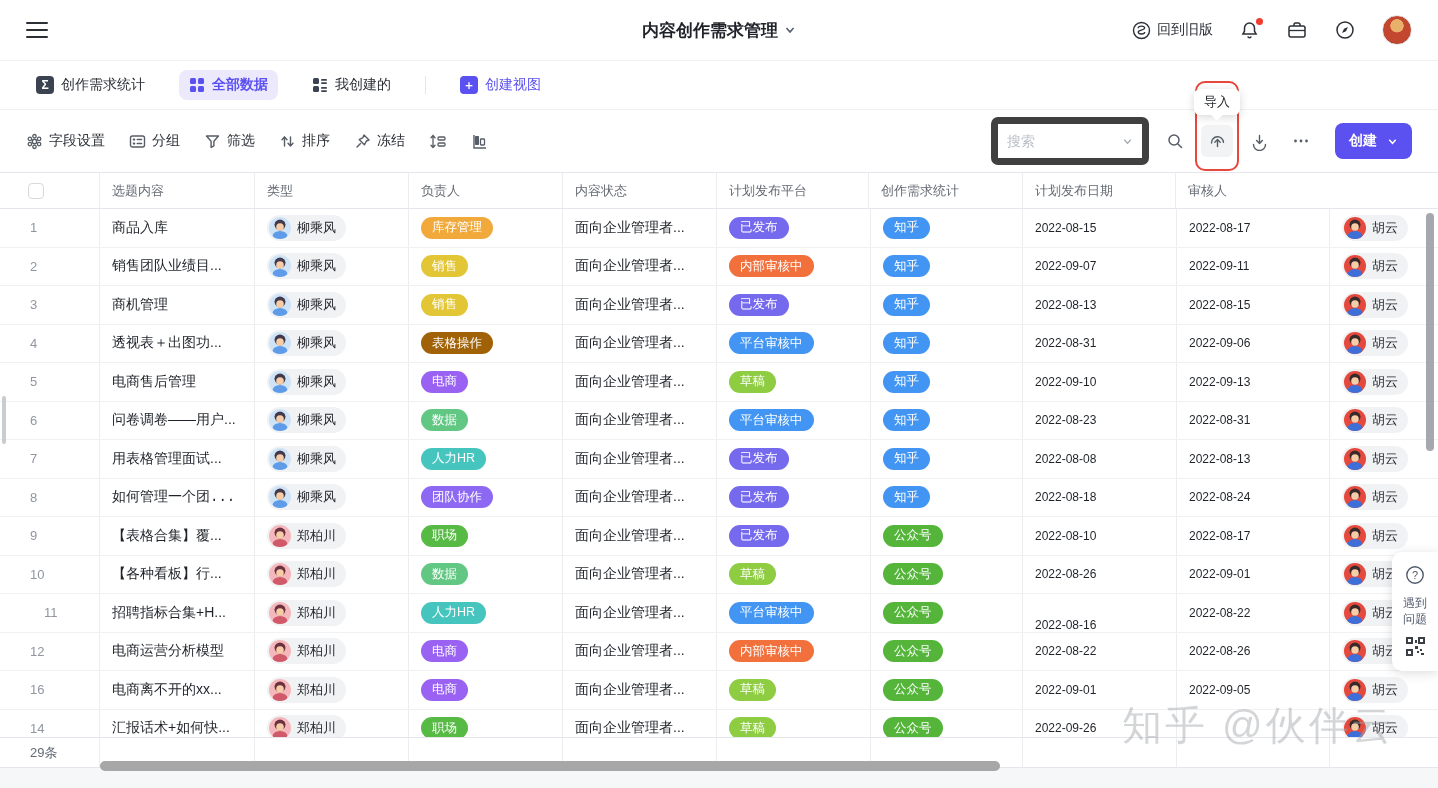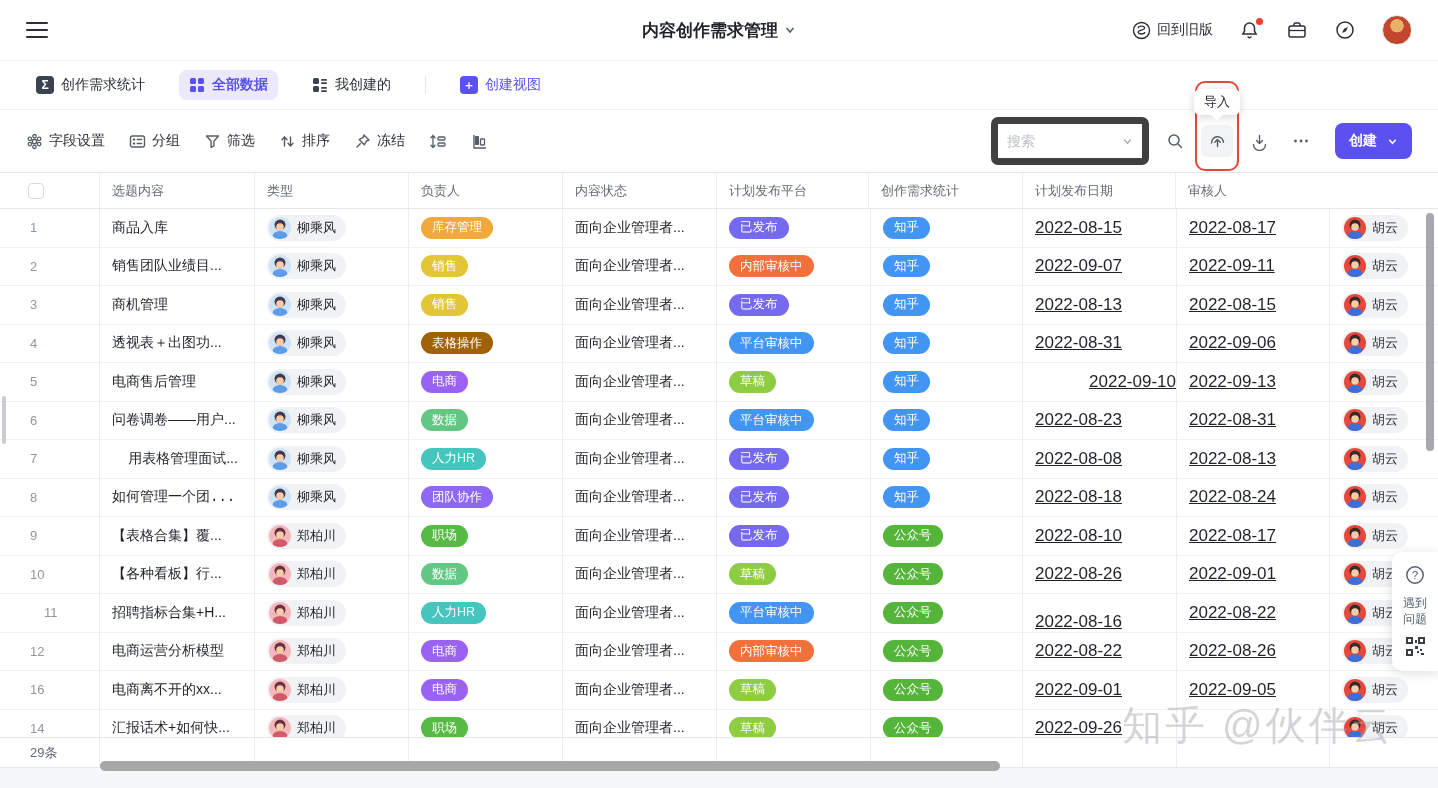--- a/index.html
+++ b/index.html
@@ -43,21 +43,21 @@
   .tooltip{position:absolute;bottom:calc(100% + 10px);left:50%;transform:translateX(-50%);background:#fff;border-radius:6px;padding:4px 10px;font-size:13px;color:#1F2329;box-shadow:0 2px 10px rgba(0,0,0,.16);white-space:nowrap;z-index:41;}
   .tooltip::after{content:"";position:absolute;left:50%;bottom:-4px;transform:translateX(-50%) rotate(45deg);width:8px;height:8px;background:#fff;}
   .create-btn{height:36px;padding:0 14px;background:#5B50F0;color:#fff;border:none;border-radius:8px;font-size:14px;font-weight:bold;display:flex;align-items:center;gap:10px;cursor:pointer;font-family:inherit;margin-left:8px;}
   
   .table-area{height:565px;overflow:hidden;border-top:1px solid #E5E6EB;position:relative;}
   .thead{display:flex;height:36px;align-items:center;border-bottom:1px solid #E5E6EB;}
   .th{font-size:13px;color:#646A73;padding-left:12px;height:100%;display:flex;align-items:center;border-right:1px solid #ECEDEF;overflow:hidden;white-space:nowrap;}
   .trow{display:flex;height:38.5px;align-items:center;border-bottom:1px solid #F0F1F3;background:#fff;}
   .td{height:100%;display:flex;align-items:center;padding-left:12px;border-right:1px solid #ECEDEF;overflow:hidden;white-space:nowrap;font-size:14px;color:#1F2329;}
   .td.num{color:#9096A0;font-size:13px;padding-left:30px;}
-  .td.date{font-size:17px;text-decoration:underline;}
+  .td.date{font-size:12px;}
   .checkbox{width:16px;height:16px;border:1.5px solid #D6D9DE;border-radius:4px;background:#fff;margin-left:28px;}
   .tag{display:inline-block;color:#fff;font-size:12.5px;padding:3.5px 11px;border-radius:999px;line-height:1.2;}
   .person{display:inline-flex;align-items:center;gap:6px;background:#F1F2F4;border-radius:999px;padding:2px 10px 2px 2px;font-size:13px;color:#1F2329;}
   .avatar{width:22px;height:22px;border-radius:50%;overflow:hidden;flex:none;display:inline-block;}
   
   .tfoot{height:31px;display:flex;border-top:1px solid #E5E6EB;border-bottom:1px solid #E5E6EB;background:#fff;}
   .tf-cell{height:100%;border-right:1px solid #ECEDEF;display:flex;align-items:center;}
   .count{font-size:13px;color:#646A73;padding-left:30px;}
   .bottom-strip{height:20px;background:#F6F7F9;}
   
@@ -499,21 +499,21 @@
         </div>
         <div class="td" style="width: 154px;">
           <span>面向企业管理者...</span>
         </div>
         <div class="td" style="width: 154px;">
           <span class="tag" style="background:#8ECC42">草稿</span>
         </div>
         <div class="td" style="width: 152px;">
           <span class="tag" style="background:#4295F2">知乎</span>
         </div>
-        <div class="td date" style="width: 154px; justify-content: flex-end;">
+        <div class="td date" style="width: 154px;">
           <span>2022-09-10</span>
         </div>
         <div class="td date" style="width: 153px;">
           <span>2022-09-13</span>
         </div>
         <div class="td" style="width: 108px; border-right: none;">
           <span class="person">
             <span class="avatar">
     <svg width="22" height="22" viewBox="0 0 22 22">
       <rect width="22" height="22" fill="#E5493E"></rect>
@@ -575,21 +575,21 @@
       <path d="M5.5 8.5a5.5 5.5 0 0 1 11 0l-2-2.6h-7z" fill="#3A2B2B"></path>
     </svg></span>
             <span>胡云</span>
           </span>
         </div>
       </div>
       <div class="trow">
         <div class="td num" style="width: 100px;">
           <span>7</span>
         </div>
-        <div class="td" style="width: 155px; justify-content: center;">
+        <div class="td" style="width: 155px;">
           <span>用表格管理面试...</span>
         </div>
         <div class="td" style="width: 154px;">
           <span class="person">
             <span class="avatar">
     <svg width="22" height="22" viewBox="0 0 22 22">
       <rect width="22" height="22" fill="#CFE3F6"></rect>
       <circle cx="11" cy="8" r="5.4" fill="#433A4E"></circle>
       <circle cx="11" cy="10" r="3.8" fill="#F7CDA8"></circle>
       <ellipse cx="11" cy="19.5" rx="7.5" ry="5.5" fill="#5E9BE8"></ellipse>

